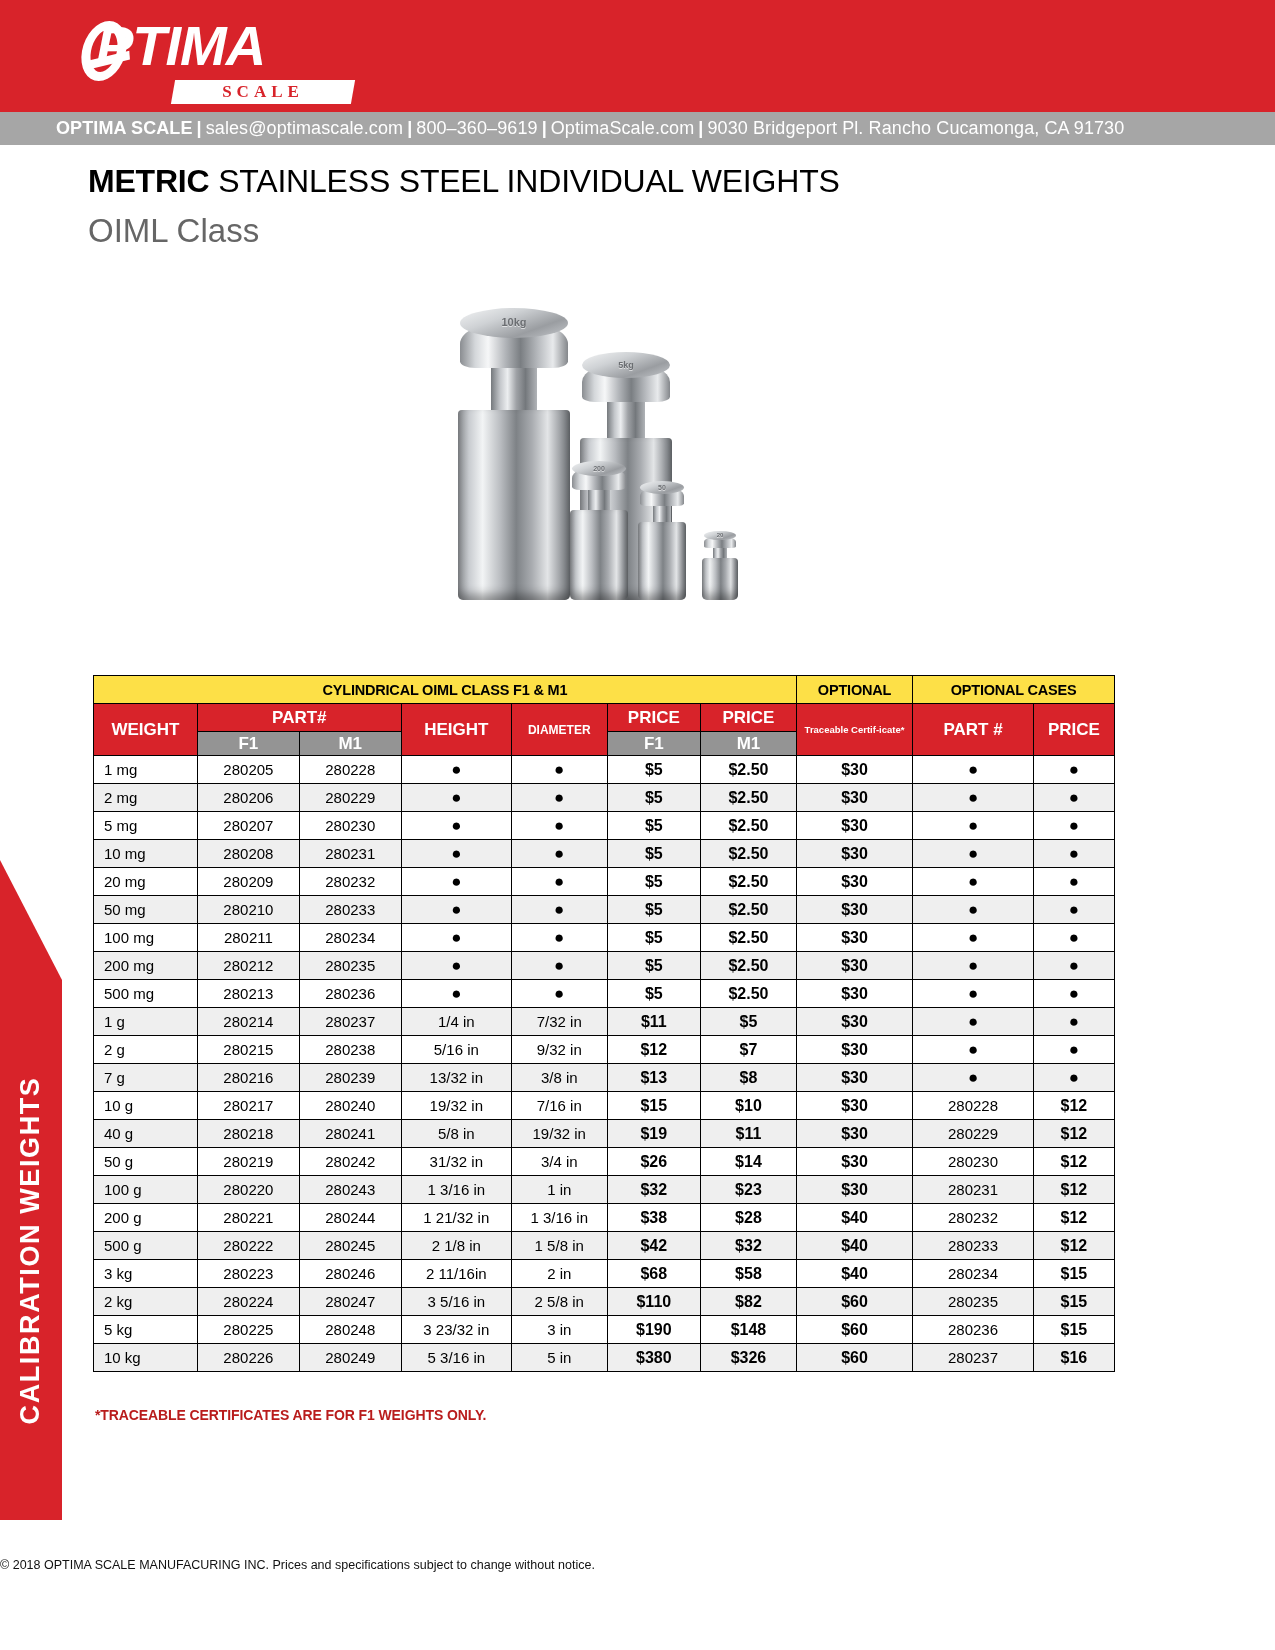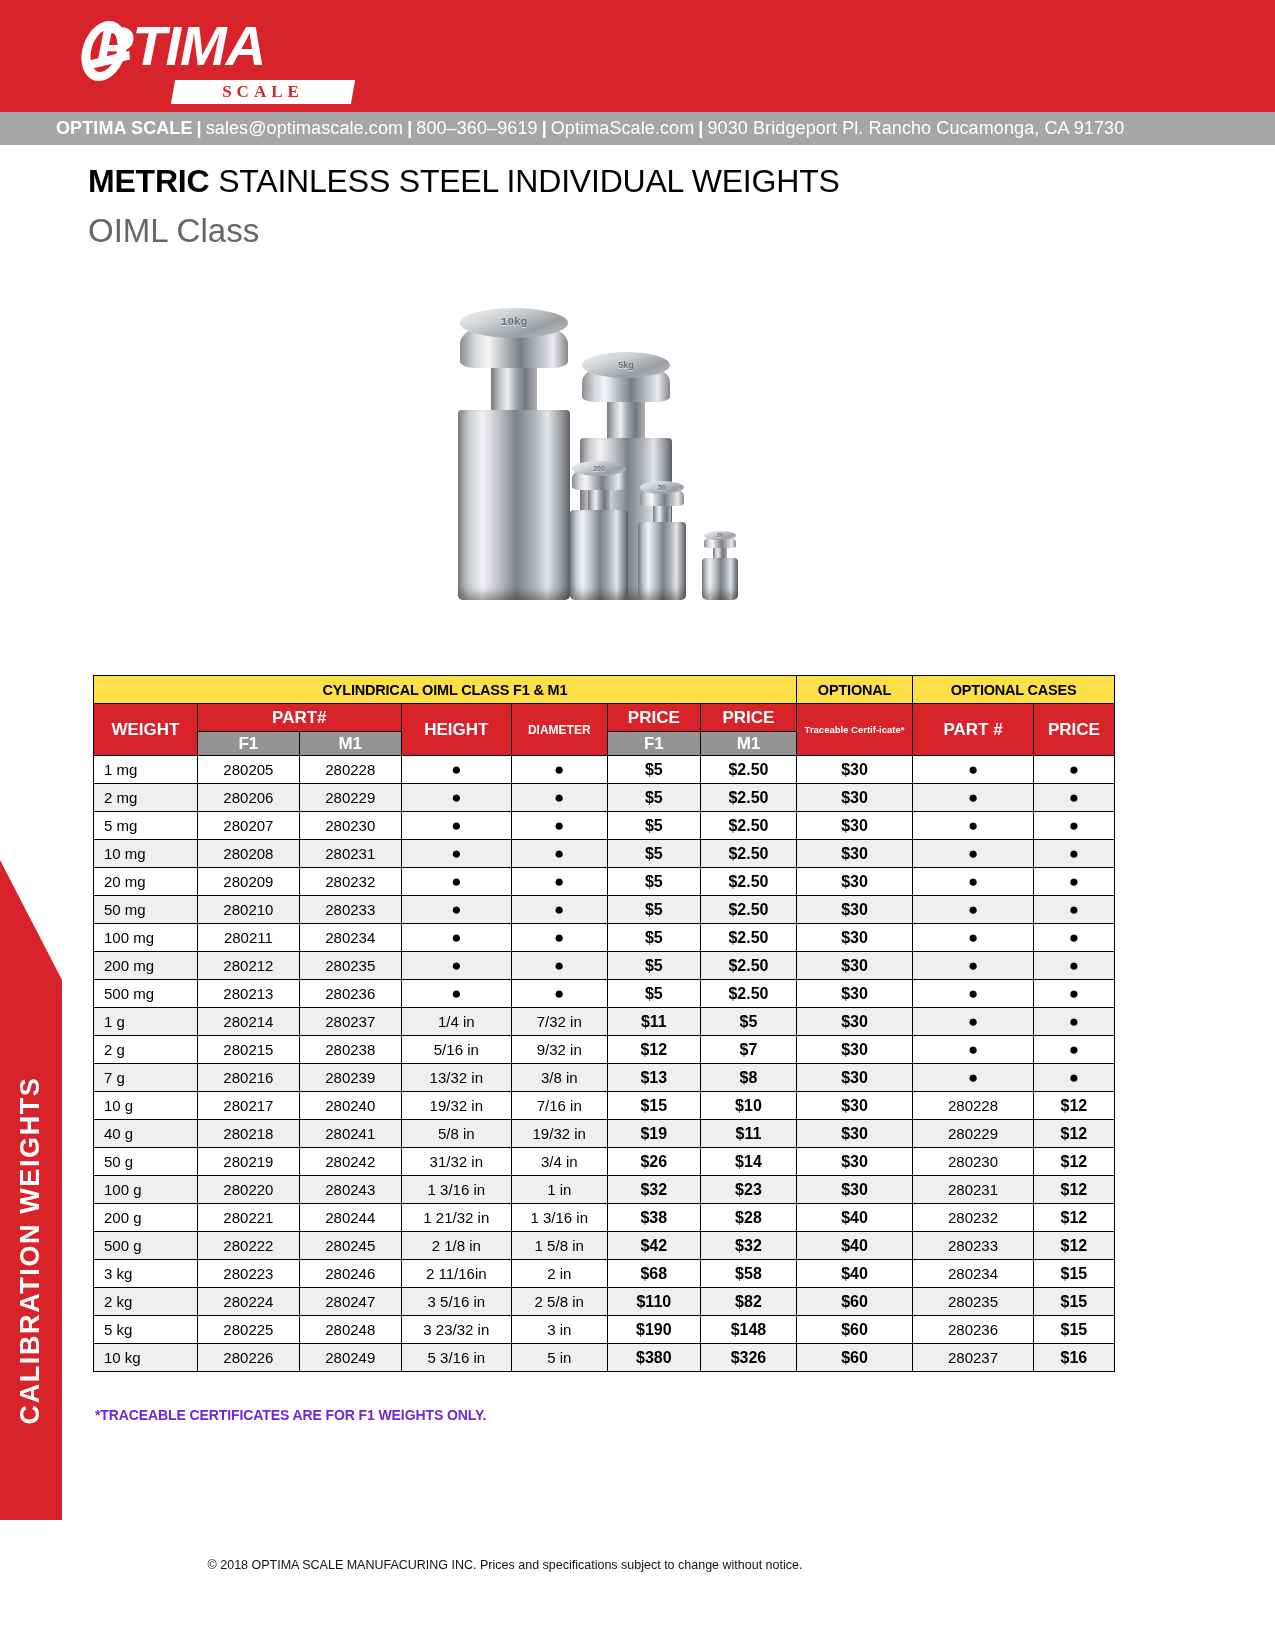--- a/index.html
+++ b/index.html
@@ -163,26 +163,26 @@
     font-weight:bold; font-size:17px; height:24px;
   }
   .rw td{ height:28px; font-size:15px; color:#000000; }
   .rw.alt td{ background:#efefef; }
   .rw td.wt-cell{ text-align:left; padding-left:10px; }
   .rw td.b{ font-weight:bold; font-size:16px; }
   .dot{ font-size:17px; line-height:1; }
 
   .footnote{
     position:absolute; left:95px; top:1407px;
-    font-size:14px; font-weight:bold; color:#6d28d9;
+    font-size:14px; font-weight:bold; color:#b91c1c;
     letter-spacing:-.1px;
   }
   .copyright{
     position:absolute; left:0; top:1558px; width:1010px;
-    text-align:center; font-size:12.5px; color:#111111;
+    font-size:12.5px; color:#111111;
   }
 </style>
 </head>
 <body>
 
 <div class="header-band">
   <div class="logo">
     <div class="logo-oval"></div>
     <div class="logo-word">PTIMA</div>
     <div class="logo-sub">
@@ -208,21 +208,21 @@
 </div>
 <div class="title-2">OIML Class</div>
 
 <div class="photo">
 
   <div class="wt" style="left:18px; top:10px; width:112px; height:310px;">
     <div class="body" style="height:190px;"></div>
     <div class="stem" style="bottom:190px; width:46px; height:48px;"></div>
     <div class="knob" style="bottom:232px; width:108px; height:48px;"></div>
     <div class="cap" style="bottom:262px; width:108px; height:30px;"></div>
-    <div class="lbl" style="bottom:272px; font-size:11px;font-family:Liberation Mono, monospace;">10kg</div>
+    <div class="lbl" style="bottom:272px; font-size:11px;">10kg</div>
   </div>
 
   <div class="wt" style="left:140px; top:62px; width:92px; height:258px;">
     <div class="body" style="height:162px;"></div>
     <div class="stem" style="bottom:162px; width:38px; height:40px;"></div>
     <div class="knob" style="bottom:198px; width:88px; height:40px;"></div>
     <div class="cap" style="bottom:222px; width:88px; height:26px;"></div>
     <div class="lbl" style="bottom:230px;">5kg</div>
   </div>
 

